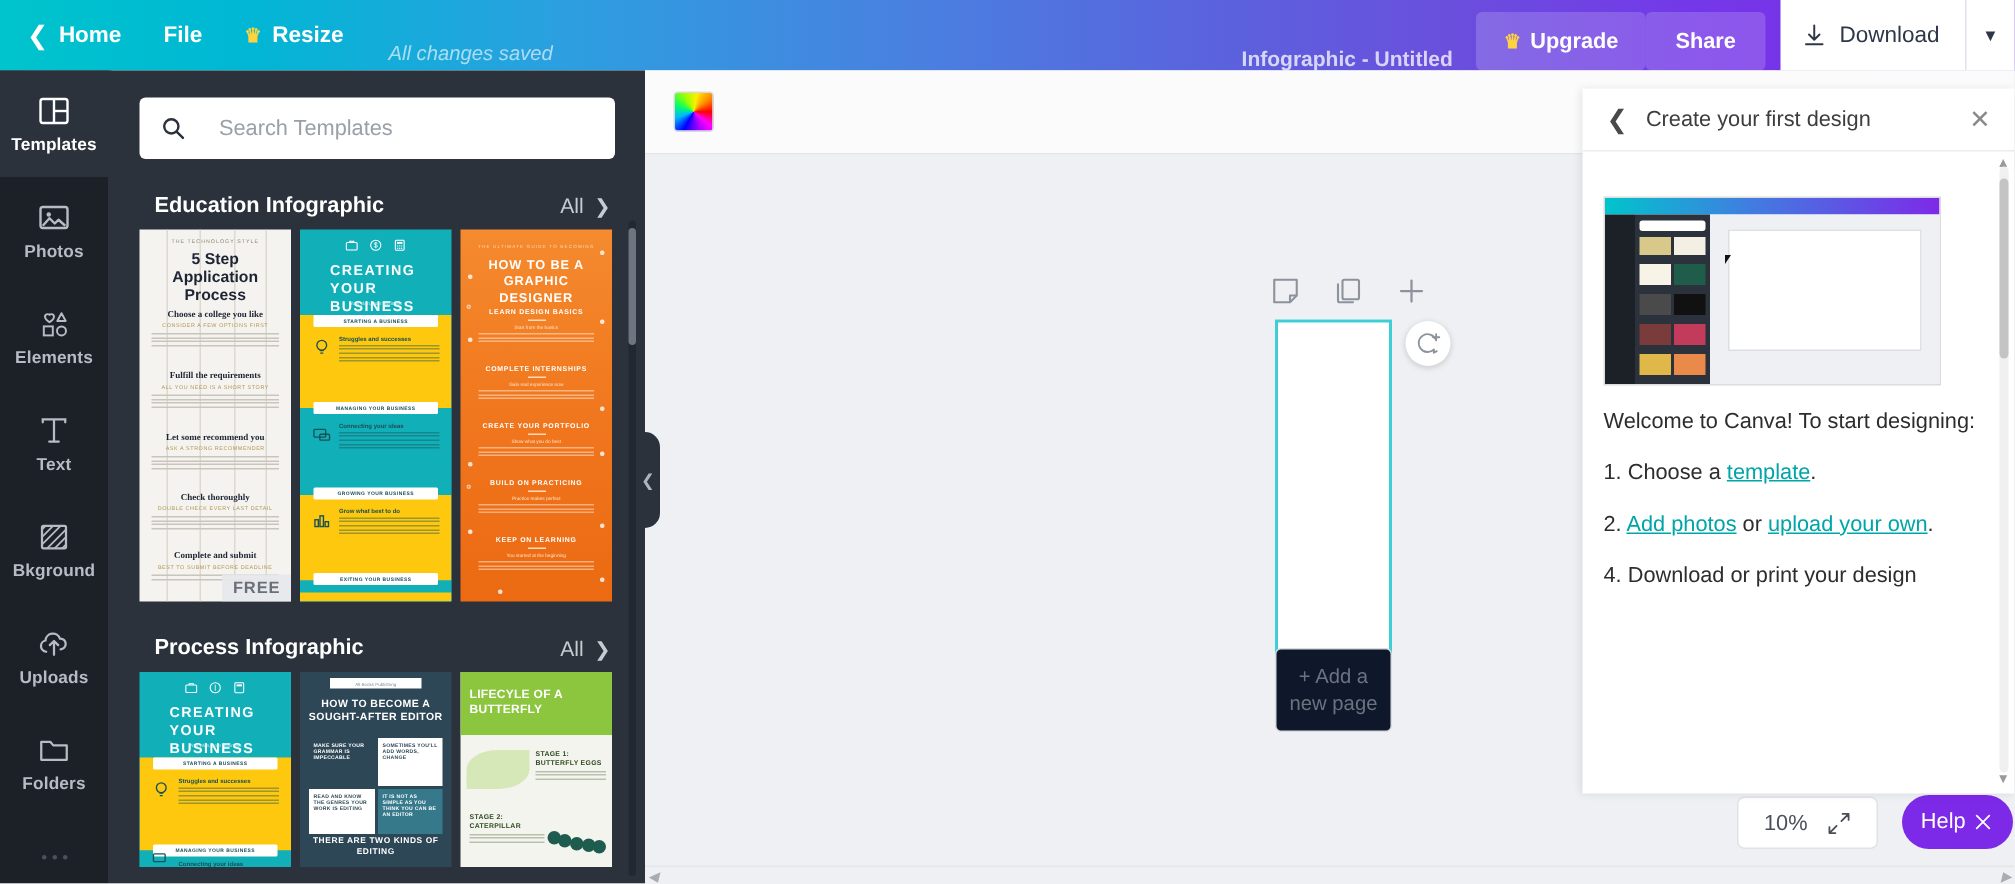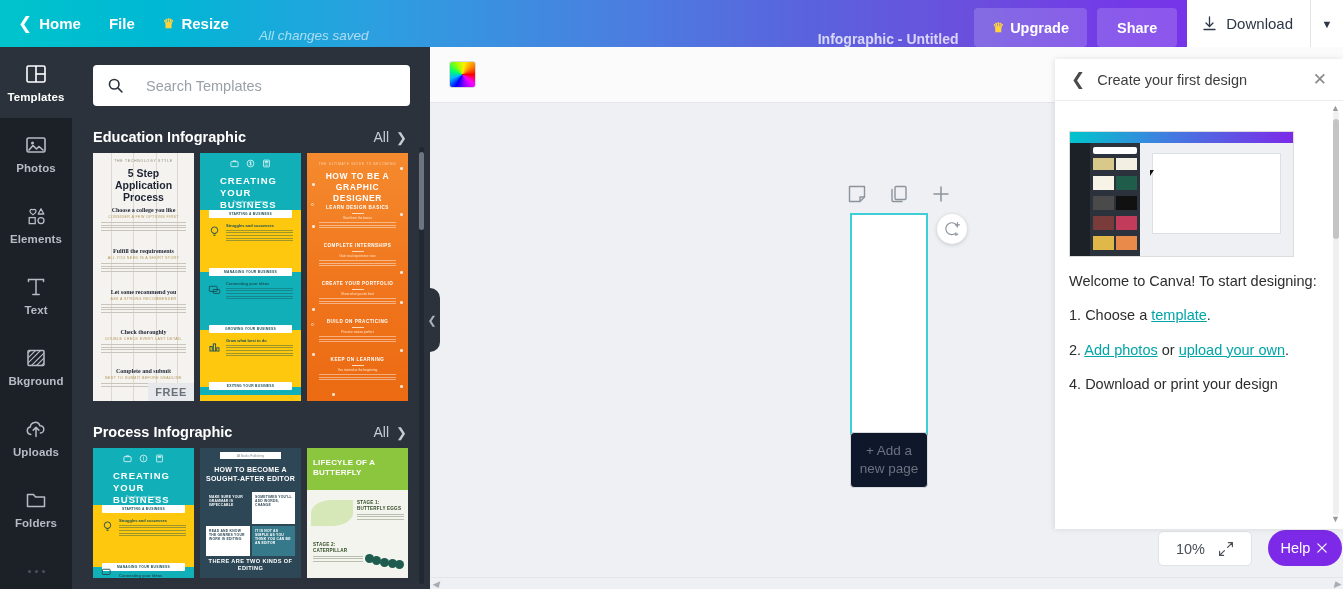--- a/index.html
+++ b/index.html
@@ -46,21 +46,21 @@
     background: rgba(255,255,255,0.17);
     font-size: 14.5px; font-weight: bold; color: #fff; cursor: pointer;
     white-space: nowrap;
   }
   .crown { font-size: 13px; color: #ffd33d; line-height: 1; }
   .btn-share {
     display: flex; align-items: center; justify-content: center;
     height: 39px; padding: 0 20px; border-radius: 4px;
     background: rgba(255,255,255,0.17);
     font-size: 14.5px; font-weight: bold; color: #fff; cursor: pointer;
-    margin-left: 10px; white-space: nowrap;
+    white-space: nowrap;
   }
   .dl-group { display: flex; align-items: stretch; margin-left: 10px; height: 47px; }
   .btn-download {
     display: flex; align-items: center; gap: 9px;
     padding: 0 17px 0 15px; background: #ffffff;
     font-size: 15px; color: #2d3748; cursor: pointer; white-space: nowrap;
   }
   .btn-dl-caret {
     display: flex; align-items: center; justify-content: center;
     width: 33px; background: #ffffff;
@@ -101,21 +101,21 @@
     background: #2b323c; overflow: hidden;
   }
   .search-wrap { padding: 18px 20px 0 21px; }
   .search-box {
     display: flex; align-items: center; gap: 11px;
     height: 41px; background: #ffffff; border-radius: 4px; padding: 0 14px;
   }
   .search-ph { font-size: 14.5px; color: #9aa0a8; }
   .sec-head {
     display: flex; align-items: center; justify-content: space-between;
-    padding: 0 23px 0 21px; margin-top: 23px; margin-bottom: 8px;
+    padding: 0 23px 0 31px; margin-top: 23px; margin-bottom: 8px;
   }
   .sec-title { font-size: 14.5px; font-weight: bold; color: #ffffff; }
   .sec-all { display: flex; align-items: center; gap: 7px; cursor: pointer; }
   .sec-all span { font-size: 14px; color: #c8ccd2; }
   .sec-all .ch { font-size: 13px; color: #c8ccd2; }
   .thumbs { display: flex; gap: 6px; padding: 0 21px; }
   .thumb {
     width: 101px; height: 248px; position: relative;
     overflow: hidden; cursor: pointer; background: #fff;
     flex: 0 0 101px;

